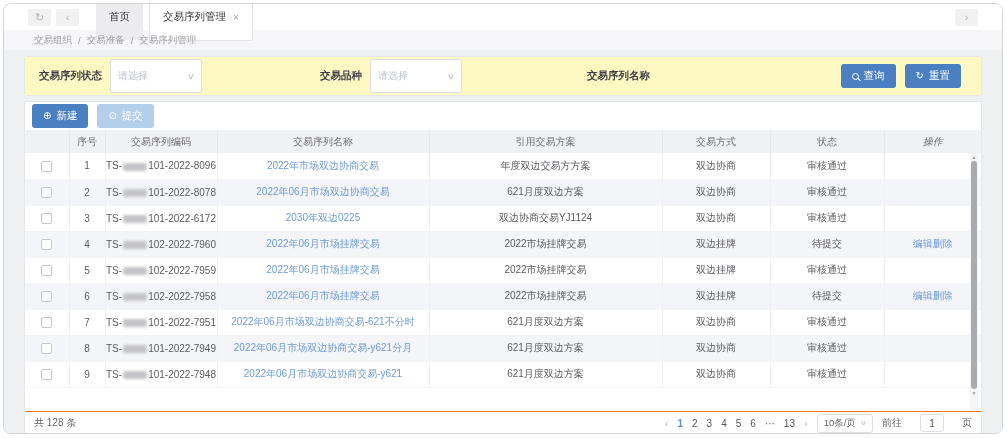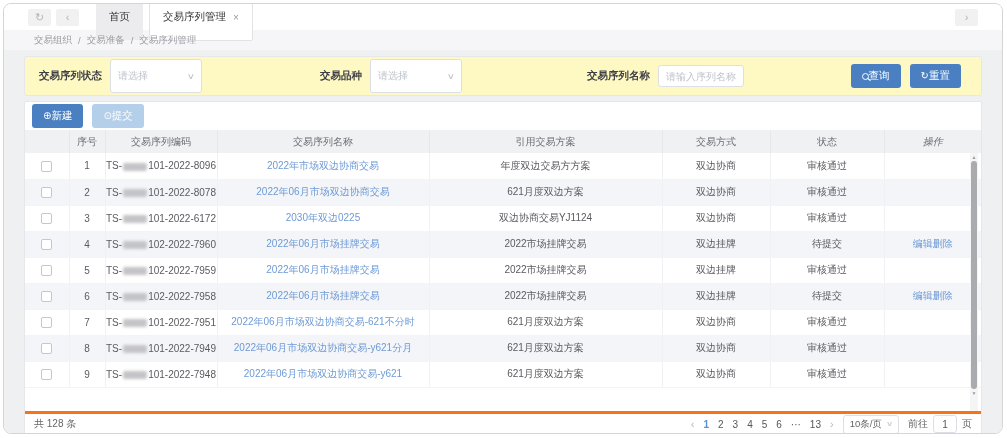--- a/index.html
+++ b/index.html
@@ -30,21 +30,21 @@
   .f-label { color:#3f3f46; font-weight:600; margin-left:14px; }
   .sel { width:92px; height:22px; border:1px solid #dcdfe6; border-radius:3px; margin-left:8px;
          display:flex; align-items:center; justify-content:space-between; padding:16px 7px;
          color:#bfc3cb; font-size:10px; cursor:pointer; background:#fff; }
   .sel .chev { color:#c0c4cc; font-size:8px; transform:scaleX(1.4); }
   .gap1 { margin-left:118px; } .gap2 { margin-left:125px; }
   .txt { width:86px; height:22px; border:1px solid #dcdfe6; border-radius:3px; margin-left:8px;
          padding:0 7px; font-size:10px; color:#555; font-family:inherit; }
   .txt::placeholder { color:#bfc3cb; }
   .btn-blue { height:24px; background:#4a80c2; color:#fff; border:none; border-radius:3px;
-              padding:0 11px; font-size:10.5px; display:flex; align-items:center; 
+              padding:0 11px; font-size:10.5px; display:flex; align-items:center; gap:5px;
               cursor:pointer; font-family:inherit; }
   .btns { margin-left:auto; margin-right:20px; display:flex; gap:9px; }
   .icon-search { width:7px; height:7px; border:1px solid #fff; border-radius:50%; position:relative; display:inline-block; }
   .icon-search::after { content:""; position:absolute; width:4px; height:1px; background:#fff;
                         right:-3px; bottom:-1px; transform:rotate(45deg); }
 
   
   .main-card { margin-top:5px; background:#fff; border:1px solid #e7e7ea; border-radius:2px;
                position:relative; height:334px; overflow:hidden; }
   .toolbar { height:28px; display:flex; align-items:center; padding-left:7px; gap:9px; }
@@ -67,29 +67,29 @@
               border-radius:2px; filter:blur(1.5px); vertical-align:middle; margin:0 1px; }
 
   
   .v-scroll { position:absolute; right:3px; top:51px; width:8px; height:260px; background:#f5f5f6; }
   .v-arrow { height:8px; font-size:5px; color:#9a9aa0; text-align:center; line-height:8px; cursor:pointer; }
   .v-thumb { margin:0 1px; height:228px; background:#aaabaf; border-radius:3px; cursor:pointer; }
 
   
   .footer { position:absolute; left:0; right:0; bottom:0; height:23px; display:flex;
             align-items:center; justify-content:space-between; padding:0 9px; font-size:10px;
-            color:#666; background:#fff; border-top:3px solid #f97316; }
+            color:#666; background:#fff; border-top:1px solid #f97316; }
   .pager { display:flex; align-items:center; gap:9px; }
   .pg-chev { color:#b6b6bc; font-size:11px; cursor:pointer; }
   .pg-num { color:#55555b; cursor:pointer; }
   .pg-num.current { color:#5a8fd6; font-weight:700; cursor:default; }
   .pg-size { border:1px solid #dcdfe6; border-radius:3px; height:19px; display:flex;
              align-items:center; gap:5px; padding:0 6px; font-size:9.5px; color:#666; cursor:pointer;justify-content:flex-end; }
   .pg-size .chev { color:#c0c4cc; font-size:7px; transform:scaleX(1.4); }
-  .pg-goto { display:flex; align-items:center; gap:5px; color:#666; }
+  .pg-goto { display:flex; align-items:center; gap:18px; color:#666; }
   .pg-input { width:24px; height:18px; border:1px solid #dcdfe6; border-radius:3px;
               text-align:center; font-size:10px; color:#555; font-family:inherit; }
 </style>
 </head>
 <body>
 
 <div class="window">
 
   <div class="tabbar">
     <button class="nav-btn"><span>↻</span></button>
@@ -117,21 +117,20 @@
       <div class="sel">
         <span>请选择</span>
         <span class="chev">∨</span>
       </div>
       <span class="f-label gap1">交易品种</span>
       <div class="sel">
         <span>请选择</span>
         <span class="chev">∨</span>
       </div>
       <span class="f-label gap2">交易序列名称</span>
-      <input class="txt" placeholder="请输入序列名称" style="">
       <div class="btns">
         <button class="btn-blue">
           <span class="icon-search"></span>
           <span>查询</span>
         </button>
         <button class="btn-blue">
           <span class="btn-glyph">↻</span>
           <span>重置</span>
         </button>
       </div>

